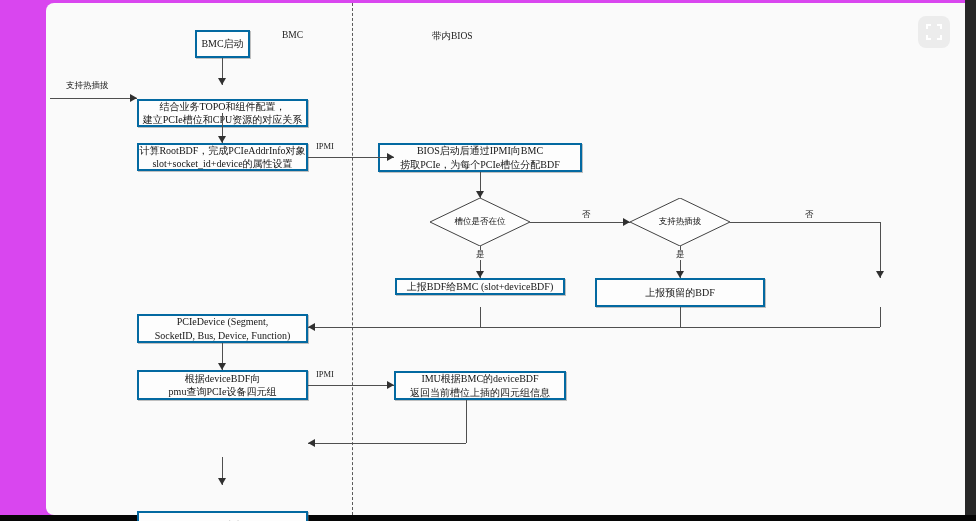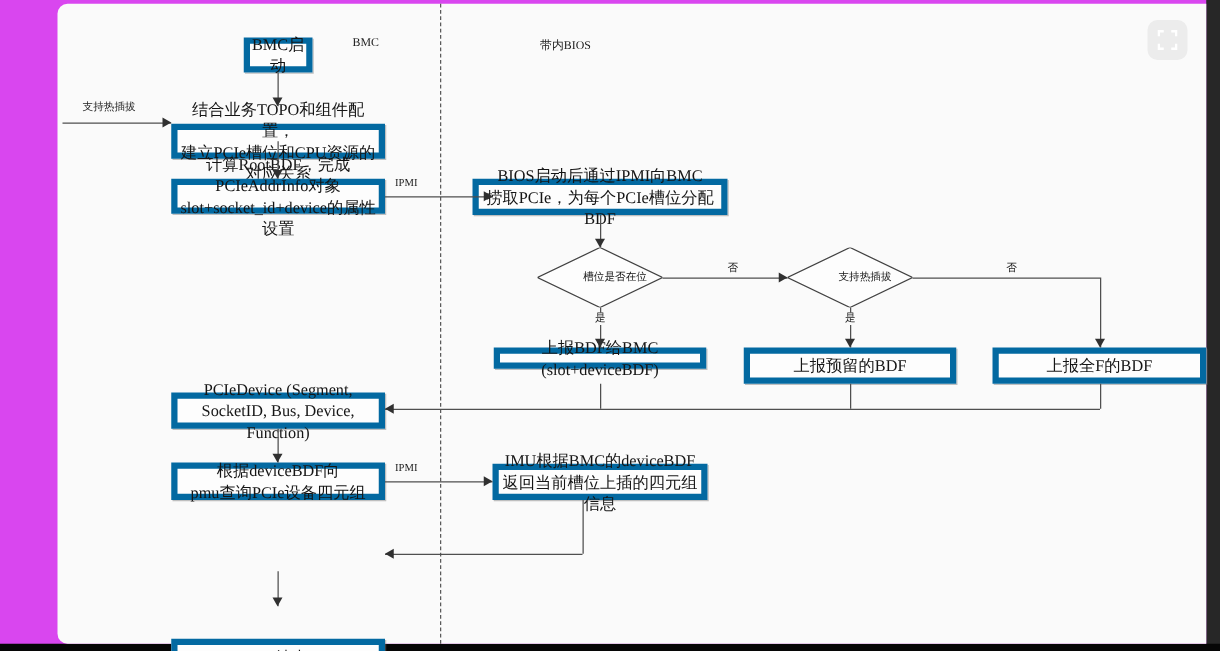--- a/index.html
+++ b/index.html
@@ -3,25 +3,25 @@
 <meta charset="utf-8">
 <style>
   html,body{margin:0;padding:0;}
   body{background:#101010;font-family:"Liberation Serif","DejaVu Serif",serif;}
   .frame{position:relative;width:976px;height:521px;background:#d946ef;overflow:hidden;}
   .edge-right{position:absolute;right:0;top:0;width:11px;height:521px;background:#272727;}
   .edge-bottom{position:absolute;left:0;bottom:0;width:976px;height:6px;background:#060606;}
   .canvas{position:absolute;left:46px;top:3px;width:919px;height:512px;background:#fafafa;border-radius:8px 0 0 8px;}
   .divider{position:absolute;left:306px;top:0;height:512px;width:0;border-left:1px dashed #5a5a5a;}
   .lane-label{position:absolute;font-size:9.5px;color:#1c1c1c;}
-  .node{position:absolute;background:#fdfdfd;border:5px solid #0369a1;box-shadow:1px 1px 0 rgba(120,120,120,.45);
+  .node{position:absolute;background:#fdfdfd;border:2px solid #0369a1;box-shadow:1px 1px 0 rgba(120,120,120,.45);
         display:flex;align-items:center;justify-content:center;text-align:center;
-        font-size:13px;line-height:1.32;color:#151515;white-space:pre-line;box-sizing:border-box;}
+        font-size:10px;line-height:1.32;color:#151515;white-space:pre-line;box-sizing:border-box;}
   .diamond{position:absolute;}
-  .diamond .dlabel{position:absolute;left:12px;top:0;width:100%;height:100%;display:flex;align-items:center;justify-content:center;
+  .diamond .dlabel{position:absolute;left:0;top:0;width:100%;height:100%;display:flex;align-items:center;justify-content:center;
         font-size:8.5px;color:#151515;}
   .hline{position:absolute;height:1px;background:#4f4f4f;}
   .vline{position:absolute;width:1px;background:#4f4f4f;}
   .arr{position:absolute;width:0;height:0;}
   .arr.down{border-left:4px solid transparent;border-right:4px solid transparent;border-top:7px solid #303030;}
   .arr.right{border-top:4px solid transparent;border-bottom:4px solid transparent;border-left:7px solid #303030;}
   .arr.left{border-top:4px solid transparent;border-bottom:4px solid transparent;border-right:7px solid #303030;}
   .elabel{position:absolute;font-size:8.5px;color:#1c1c1c;background:#fafafa;padding:0 2px;line-height:1.15;}
   .fs-btn{position:absolute;left:872px;top:13px;width:32px;height:32px;background:#ececec;border:none;border-radius:8px;
         display:flex;align-items:center;justify-content:center;cursor:pointer;padding:0;}
@@ -55,21 +55,20 @@
     </div>
     <div class="diamond" style="left:584px;top:195px;width:100px;height:48px;">
       <svg width="100" height="48">
         <polygon points="50,0 100,24 50,48 0,24" fill="#fdfdfd" stroke="#424242" stroke-width="1"></polygon>
       </svg>
       <div class="dlabel">支持热插拔</div>
     </div>
 
     <div class="node" style="left:349px;top:275px;width:170px;height:17px;">上报BDF给BMC (slot+deviceBDF)</div>
     <div class="node" style="left:549px;top:275px;width:170px;height:29px;">上报预留的BDF</div>
-    <div class="node" style="left:748px;top:275px;width:171px;height:29px;">上报全F的BDF</div>
     <div class="node" style="left:91px;top:311px;width:171px;height:29px;">PCIeDevice (Segment,
 SocketID, Bus, Device, Function)</div>
     <div class="node" style="left:91px;top:367px;width:171px;height:30px;">根据deviceBDF向
 pmu查询PCIe设备四元组</div>
     <div class="node" style="left:348px;top:368px;width:172px;height:29px;">IMU根据BMC的deviceBDF
 返回当前槽位上插的四元组信息</div>
     <div class="node" style="left:91px;top:508px;width:171px;height:29px;padding-left:21px;">结束</div>
 
     <div class="vline" style="left:176px;top:55px;height:27px;"></div>
     <div class="arr down" style="left:172px;top:75px;"></div>

